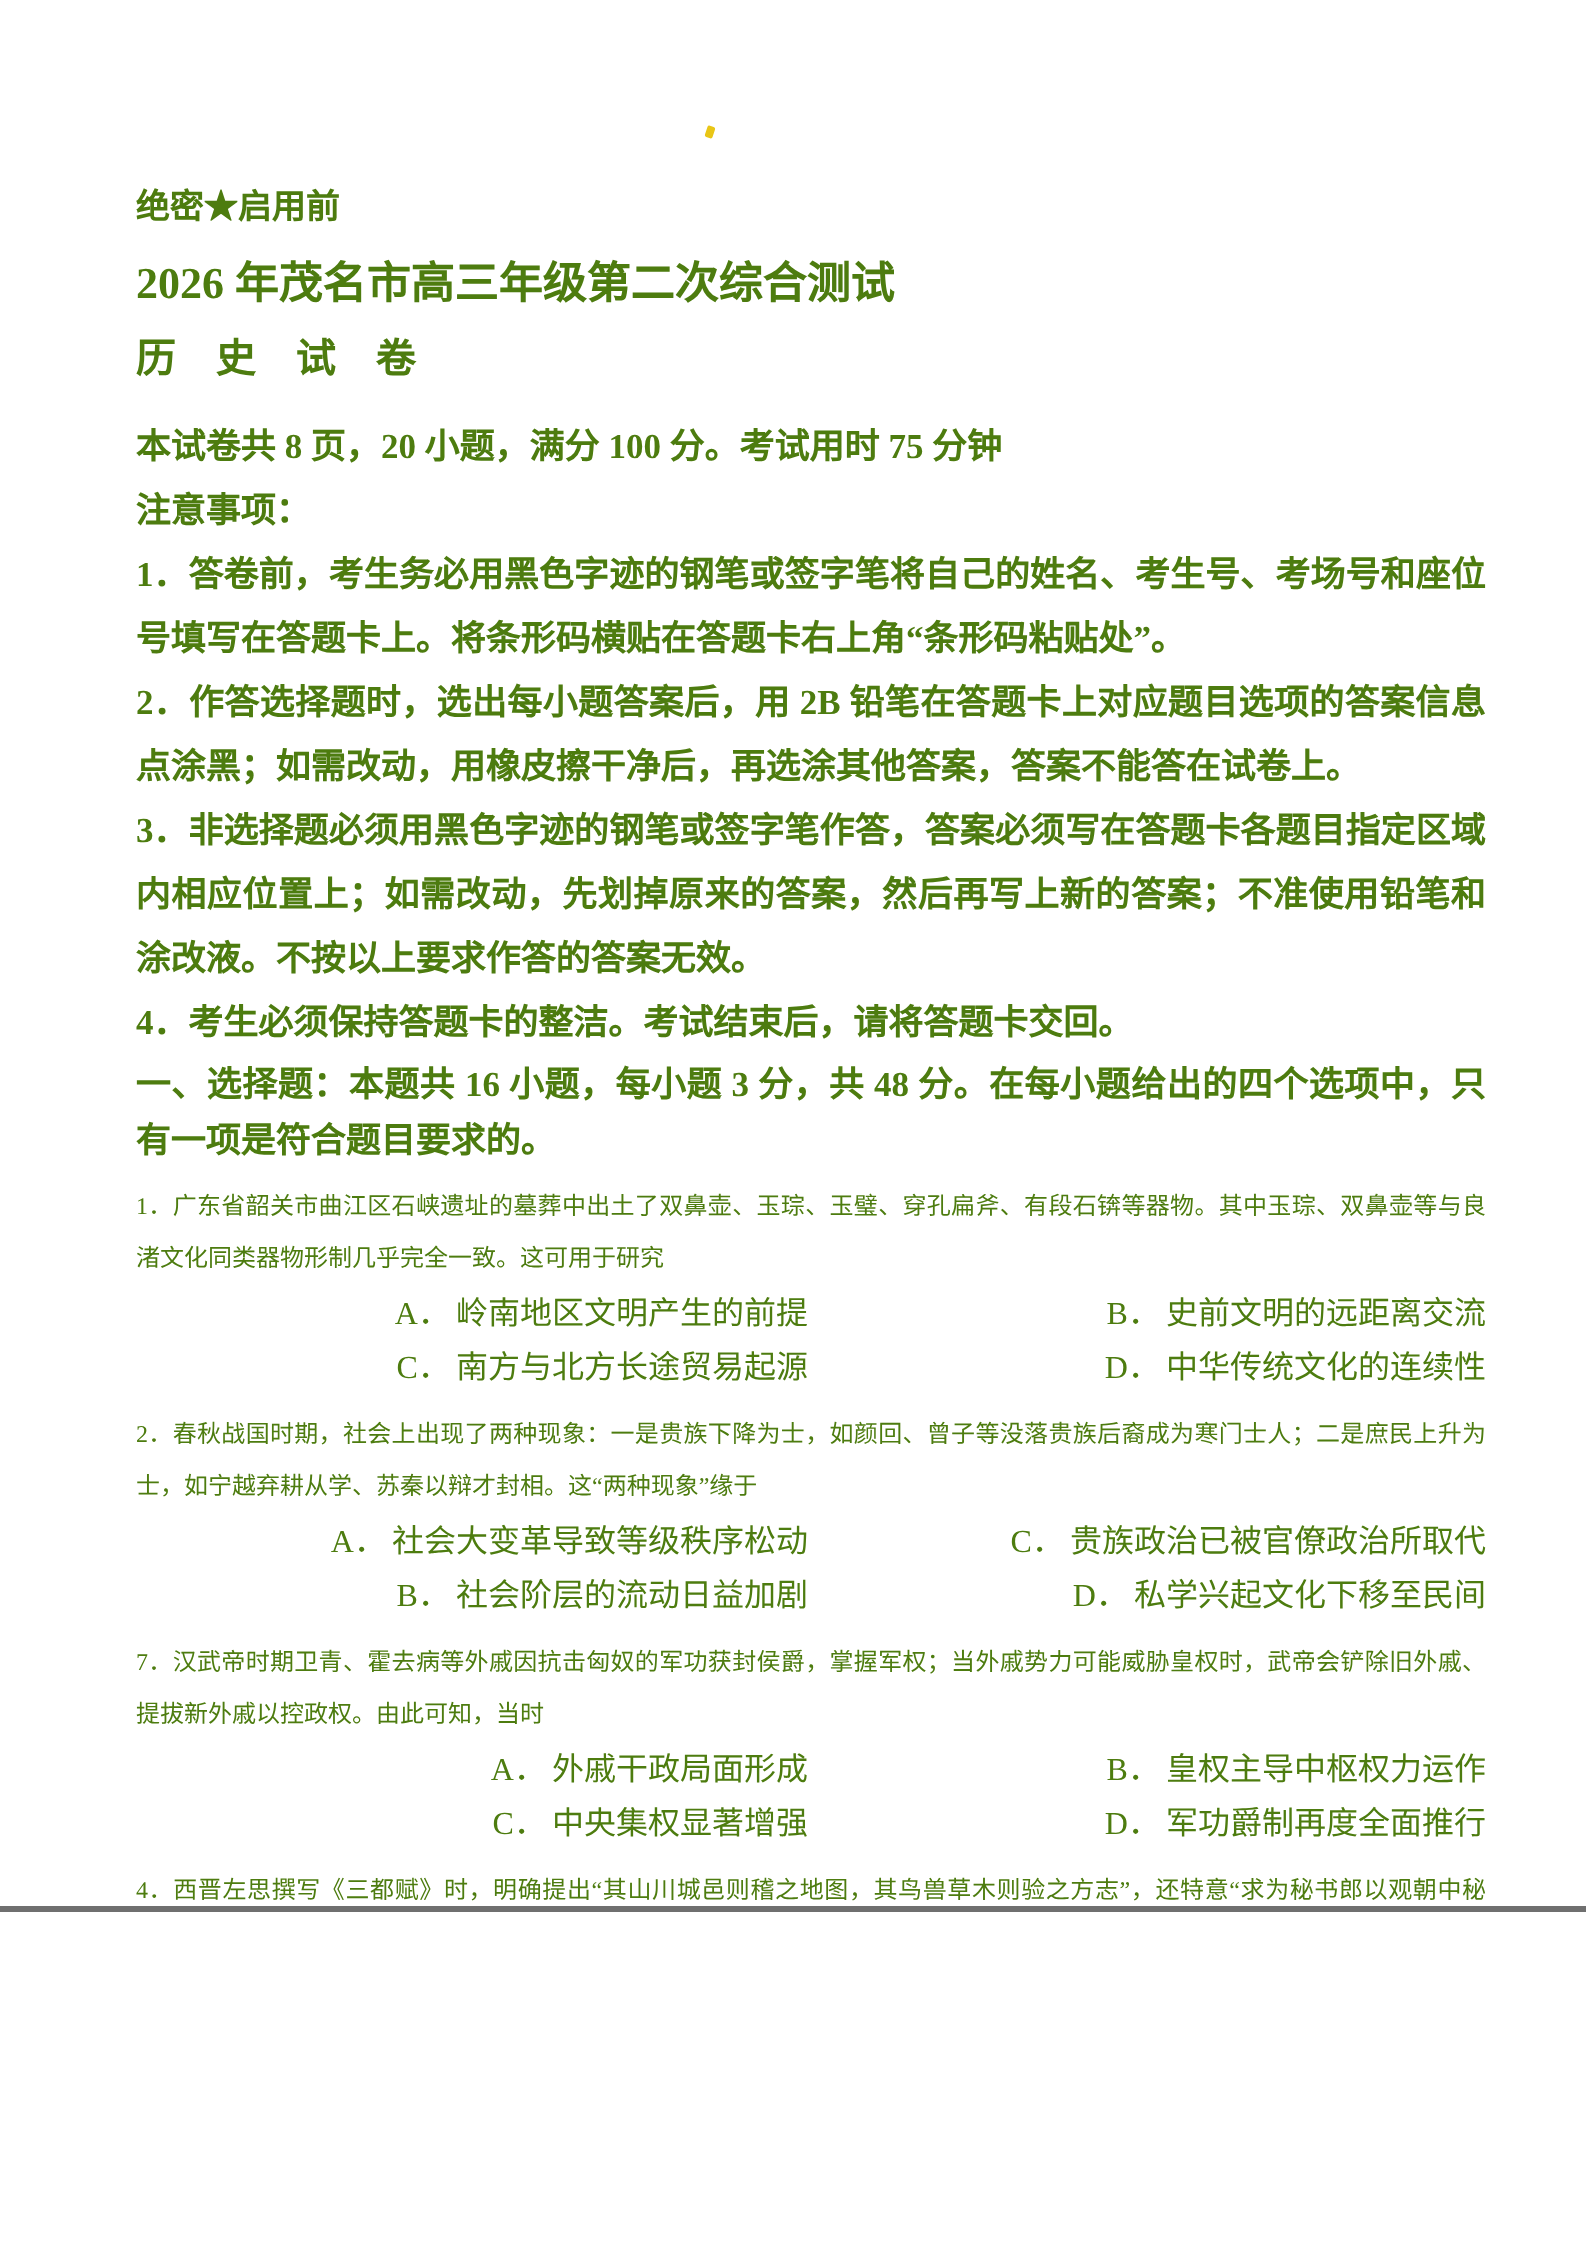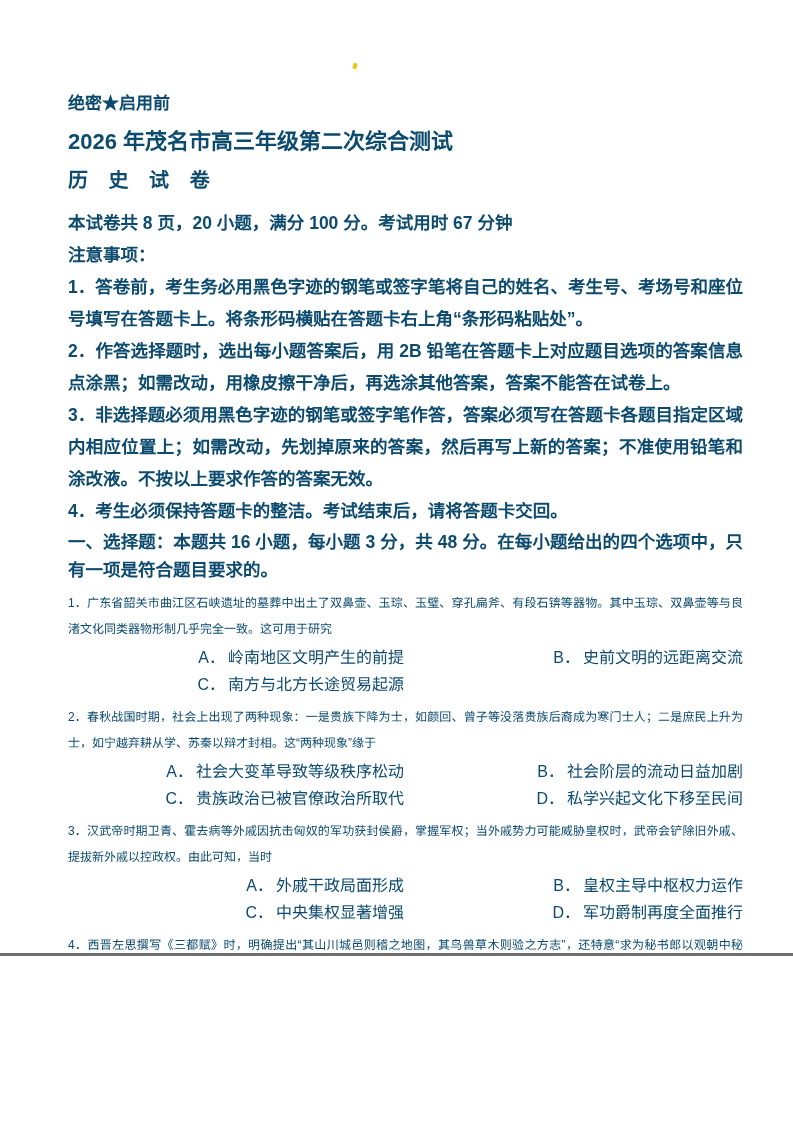--- a/index.html
+++ b/index.html
@@ -1,22 +1,22 @@
 <!DOCTYPE html>
 <html lang="zh-CN"><head>
 <meta charset="utf-8">
 <style>
   html, body { margin: 0; padding: 0; background: #ffffff; }
   .page {
     position: relative;
     width: 793px;
     height: 958px;
     background: #ffffff;
-    color: #0c4a6e;
-    font-family: Liberation Sans, sans-serif;
+    color: #4d7c0f;
+    font-family: Liberation Serif, serif;
     overflow: hidden;
     box-sizing: border-box;
   }
   .content { margin: 0 50px 0 68px; }
   p { margin: 0; padding: 0; }
 
   .secrecy {
     padding-top: 93px;
     font-size: 17px;
     line-height: 21px;
@@ -88,52 +88,53 @@
   <div class="speck"></div>
 
   <div class="content">
 
     <p class="secrecy">绝密★启用前</p>
 
     <p class="title">2026 年茂名市高三年级第二次综合测试</p>
 
     <p class="subtitle">历 史 试 卷</p>
 
-    <p class="meta exam-info">本试卷共 8 页，20 小题，满分 100 分。考试用时 67 分钟</p>
+    <p class="meta exam-info">本试卷共 8 页，20 小题，满分 100 分。考试用时 75 分钟</p>
 
     <p class="meta">注意事项：</p>
 
     <p class="meta">1．答卷前，考生务必用黑色字迹的钢笔或签字笔将自己的姓名、考生号、考场号和座位号填写在答题卡上。将条形码横贴在答题卡右上角“条形码粘贴处”。</p>
     <p class="meta">2．作答选择题时，选出每小题答案后，用 2B 铅笔在答题卡上对应题目选项的答案信息点涂黑；如需改动，用橡皮擦干净后，再选涂其他答案，答案不能答在试卷上。</p>
     <p class="meta">3．非选择题必须用黑色字迹的钢笔或签字笔作答，答案必须写在答题卡各题目指定区域内相应位置上；如需改动，先划掉原来的答案，然后再写上新的答案；不准使用铅笔和涂改液。不按以上要求作答的答案无效。</p>
     <p class="meta">4．考生必须保持答题卡的整洁。考试结束后，请将答题卡交回。</p>
 
     <p class="section-heading">一、选择题：本题共 16 小题，每小题 3 分，共 48 分。在每小题给出的四个选项中，只有一项是符合题目要求的。</p>
 
     <section class="question">
       <p class="stem">1．广东省韶关市曲江区石峡遗址的墓葬中出土了双鼻壶、玉琮、玉璧、穿孔扁斧、有段石锛等器物。其中玉琮、双鼻壶等与良渚文化同类器物形制几乎完全一致。这可用于研究</p>
       <div class="options two-col">
         <p class="option"><span class="opt-label">A．</span><span class="opt-text">岭南地区文明产生的前提</span></p>
         <p class="option"><span class="opt-label">B．</span><span class="opt-text">史前文明的远距离交流</span></p>
         <p class="option"><span class="opt-label">C．</span><span class="opt-text">南方与北方长途贸易起源</span></p>
+        <p class="option"><span class="opt-label">D．</span><span class="opt-text">中华传统文化的连续性</span></p>
       </div>
     </section>
 
     <section class="question">
       <p class="stem">2．春秋战国时期，社会上出现了两种现象：一是贵族下降为士，如颜回、曾子等没落贵族后裔成为寒门士人；二是庶民上升为士，如宁越弃耕从学、苏秦以辩才封相。这“两种现象”缘于</p>
       <div class="options two-col">
         <p class="option"><span class="opt-label">A．</span><span class="opt-text">社会大变革导致等级秩序松动</span></p>
+        <p class="option"><span class="opt-label">C．</span><span class="opt-text">贵族政治已被官僚政治所取代</span></p>
         <p class="option"><span class="opt-label">B．</span><span class="opt-text">社会阶层的流动日益加剧</span></p>
-        <p class="option"><span class="opt-label">C．</span><span class="opt-text">贵族政治已被官僚政治所取代</span></p>
         <p class="option"><span class="opt-label">D．</span><span class="opt-text">私学兴起文化下移至民间</span></p>
       </div>
     </section>
 
     <section class="question">
-      <p class="stem">3．汉武帝时期卫青、霍去病等外戚因抗击匈奴的军功获封侯爵，掌握军权；当外戚势力可能威胁皇权时，武帝会铲除旧外戚、提拔新外戚以控政权。由此可知，当时</p>
+      <p class="stem">7．汉武帝时期卫青、霍去病等外戚因抗击匈奴的军功获封侯爵，掌握军权；当外戚势力可能威胁皇权时，武帝会铲除旧外戚、提拔新外戚以控政权。由此可知，当时</p>
       <div class="options two-col">
         <p class="option"><span class="opt-label">A．</span><span class="opt-text">外戚干政局面形成</span></p>
         <p class="option"><span class="opt-label">B．</span><span class="opt-text">皇权主导中枢权力运作</span></p>
         <p class="option"><span class="opt-label">C．</span><span class="opt-text">中央集权显著增强</span></p>
         <p class="option"><span class="opt-label">D．</span><span class="opt-text">军功爵制再度全面推行</span></p>
       </div>
     </section>
 
     <section class="question">
       <p class="stem">4．西晋左思撰写《三都赋》时，明确提出“其山川城邑则稽之地图，其鸟兽草木则验之方志”，还特意“求为秘书郎以观朝中秘图”，并耗时十年考证岷邛等地风物。这一做法反映左思</p>

